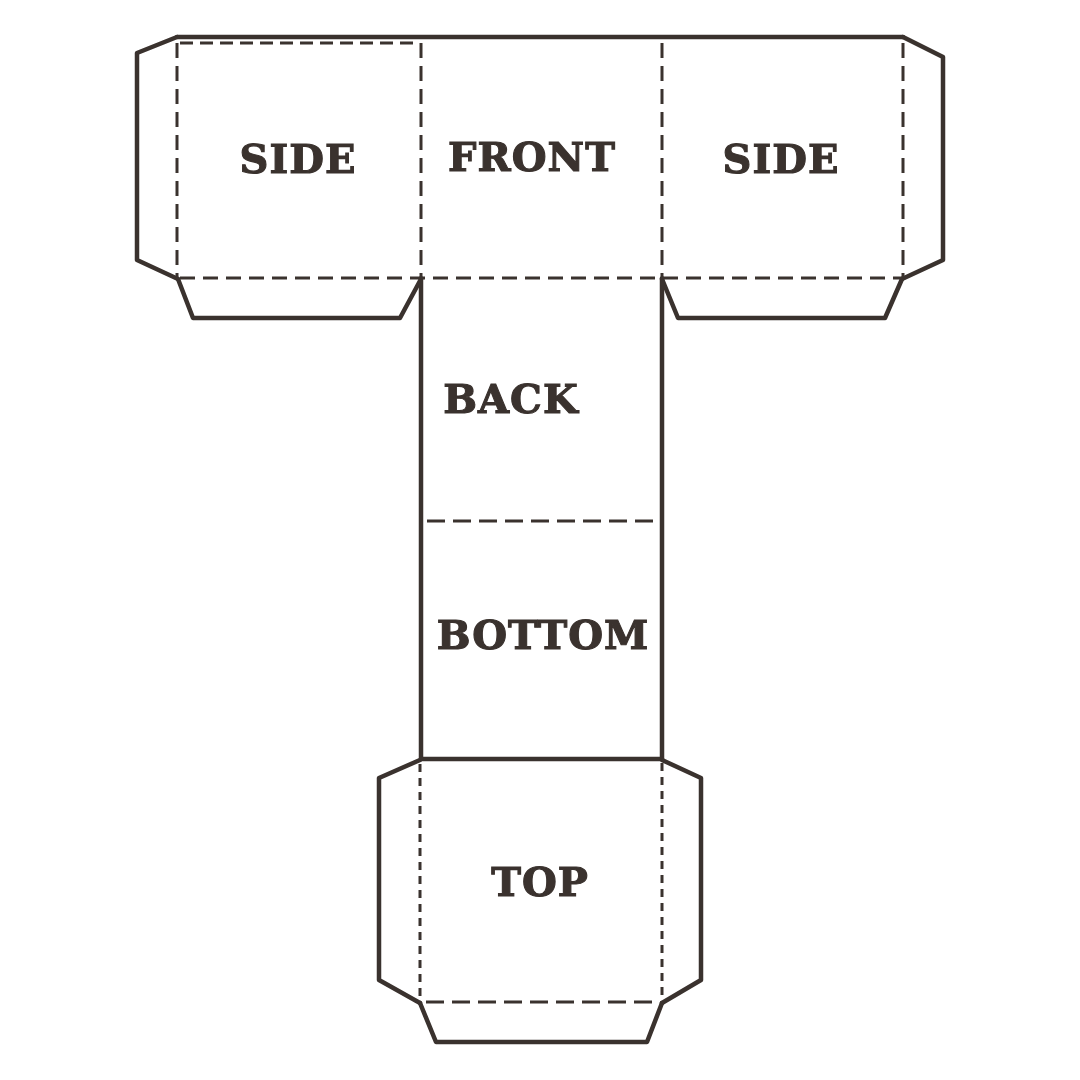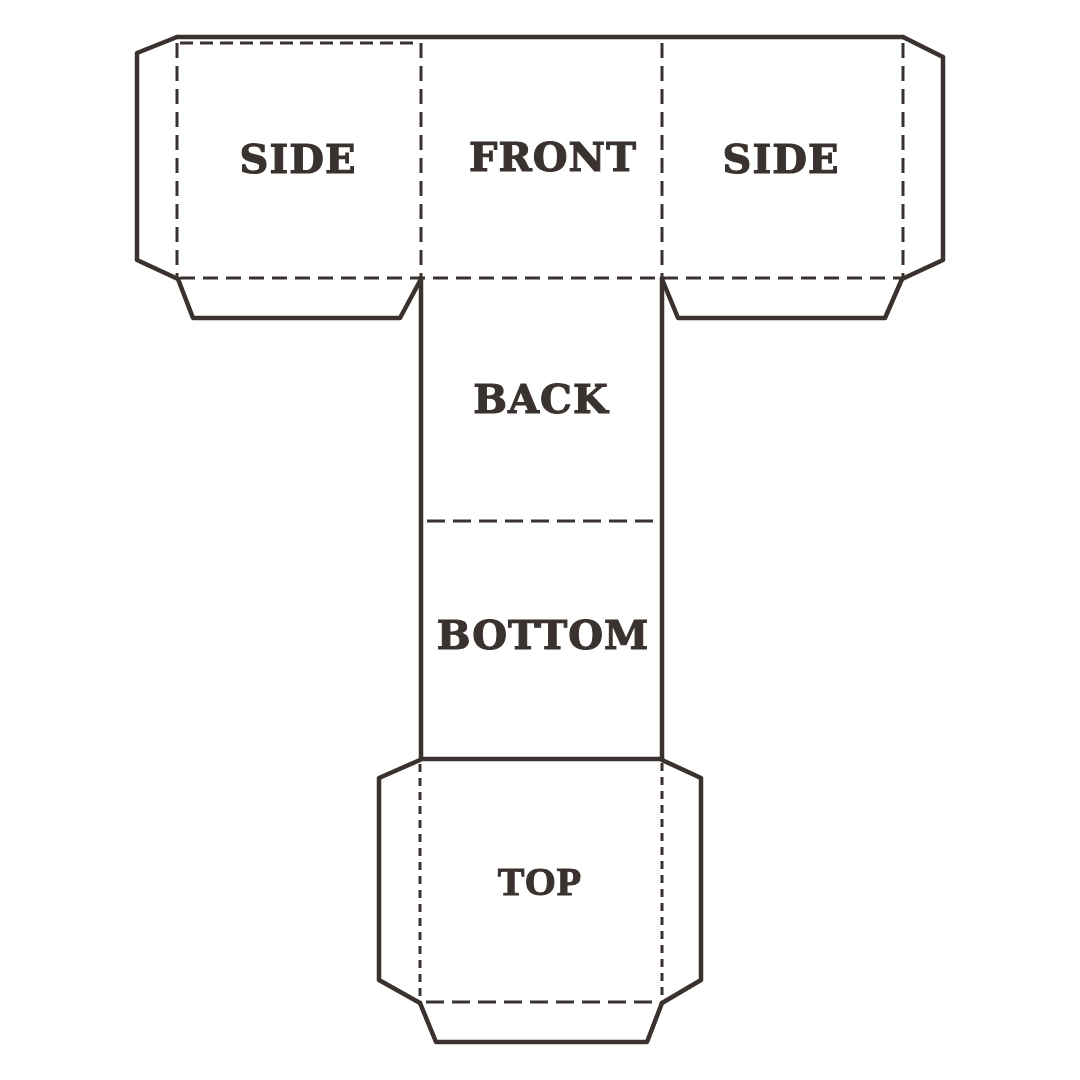--- a/index.html
+++ b/index.html
@@ -96,23 +96,23 @@
 
       <path class="dash dash-dense" d="M420 764 L420 1002"></path>
       <path class="dash dash-dense" d="M662 763 L662 1002"></path>
 
       <path class="dash dash-divider" d="M426 1002 L657 1002"></path>
     </g>
   </svg>
 
   <div class="panel-label" style="left:298px; top:158px;">SIDE</div>
 
-  <div class="panel-label" style="left:553px; top:156px;">FRONT</div>
+  <div class="panel-label" style="left:532px; top:156px;">FRONT</div>
 
   <div class="panel-label" style="left:781px; top:158px;">SIDE</div>
 
-  <div class="panel-label" style="left:541px; top:398px;">BACK</div>
+  <div class="panel-label" style="left:511px; top:398px;">BACK</div>
 
   <div class="panel-label" style="left:543px; top:634px;text-align:right;">BOTTOM</div>
 
-  <div class="panel-label" style="left:540px; top:881px;font-family:Liberation Serif, serif;">TOP</div>
+  <div class="panel-label" style="left:540px; top:881px;">TOP</div>
 
 </div>
 
 </body></html>

